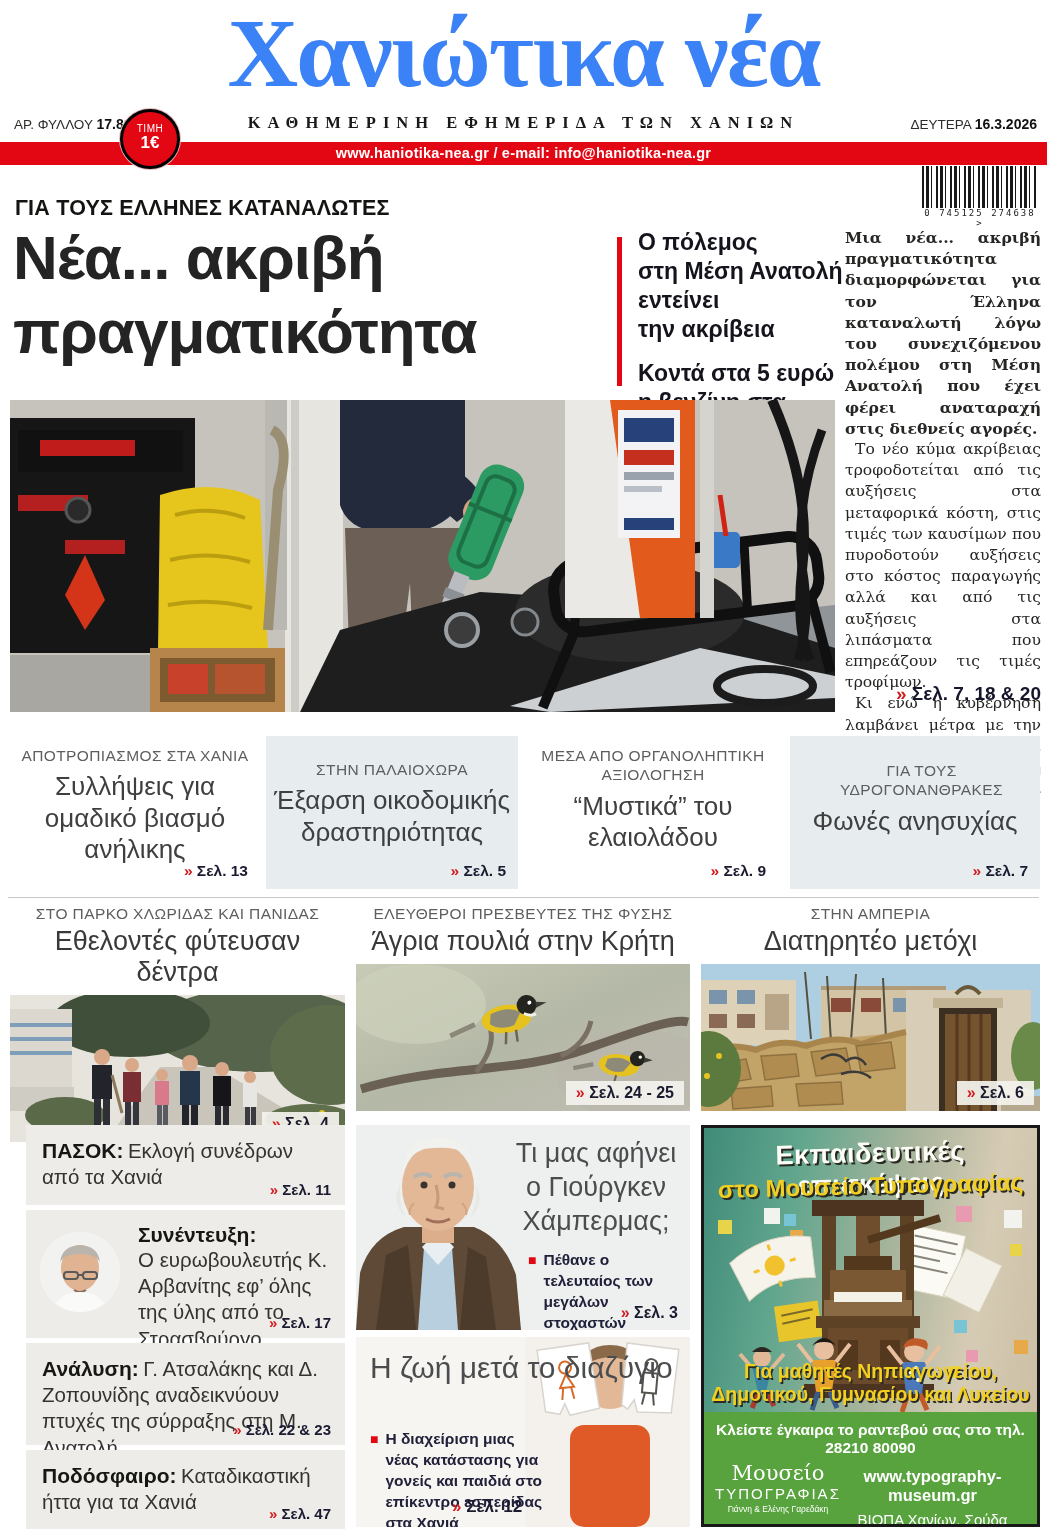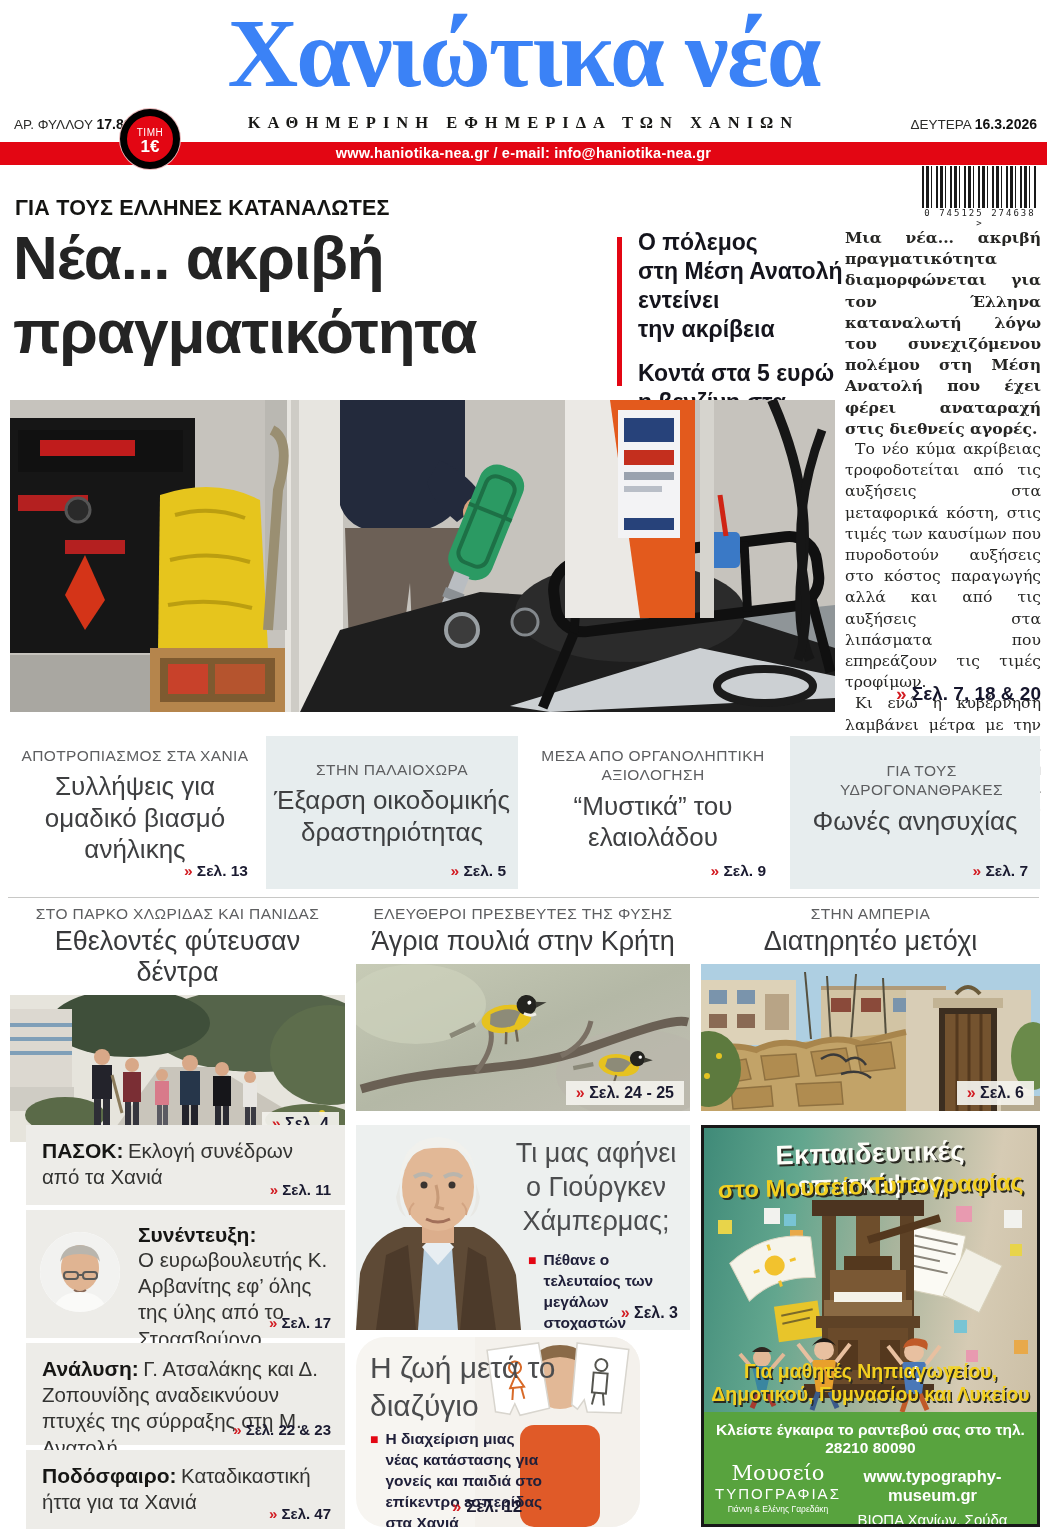--- a/index.html
+++ b/index.html
@@ -23,21 +23,21 @@
   .info-left b{font-size:14px;color:#111;}
   .info-center{top:113px;left:0;width:100%;text-align:center;
     font-family:"Liberation Serif",serif;font-weight:bold;font-size:16.5px;
     letter-spacing:7px;color:#191917;}
   .info-right{top:116px;right:10px;font-size:13.5px;color:#2c2c2a;}
   .info-right b{font-size:14px;color:#111;}
   .redbar{top:142px;left:0;width:100%;height:23px;background:var(--accent);}
   .redbar-text{top:145px;left:0;width:100%;text-align:center;color:#fff;
     font-weight:bold;font-size:14.5px;letter-spacing:.2px;}
   .price-circle{top:109px;left:120px;width:60px;height:60px;border-radius:50%;
-    background:var(--accent);border:7px solid #000000;color:#fff;text-align:center;
+    background:var(--accent);border:3px solid #000000;color:#fff;text-align:center;
     box-shadow:0 0 0 1px #e9b8ba;z-index:3;}
   .price-circle .pl{font-size:10px;margin-top:11px;letter-spacing:.5px;}
   .price-circle .pv{font-size:17px;font-weight:bold;line-height:1.1;}
   .barcode-box{top:166px;left:918px;width:124px;height:60px;background:#fff;}
   .barcode-stripes{height:42px;margin:0 4px;
     background:repeating-linear-gradient(90deg,#191919 0 2px,#fff 2px 4px,#191919 4px 7px,#fff 7px 9px,#191919 9px 10px,#fff 10px 14px);}
   .barcode-digits{font-family:"DejaVu Sans Mono",monospace;font-size:9px;color:#222;text-align:center;letter-spacing:2px;}
 
   
   .lead-kicker{top:196px;left:15px;font-weight:bold;font-size:21.5px;color:#141412;letter-spacing:.2px;}
@@ -89,21 +89,21 @@
 
   .hab-card{top:1125px;left:356px;width:334px;height:205px;background:#edf0ef;overflow:hidden;}
   .hab-text{position:absolute;left:152px;top:12px;width:176px;text-align:center;
     font-size:27px;color:#4b4c4e;line-height:1.25;}
   .bullet-row{display:flex;gap:7px;text-align:left;}
   .bsq{color:#e30613;font-size:14px;line-height:1.5;}
   .btx{font-weight:bold;font-size:15.5px;color:#20203a;line-height:1.35;}
   .hab-bullet{position:absolute;left:172px;top:125px;width:158px;}
   .hab-pg{position:absolute;right:12px;bottom:8px;font-weight:bold;font-size:16px;color:#1a1a30;}
 
-  .div-card{top:1337px;left:356px;width:284px;height:190px;background:#f7f5f1;overflow:hidden;border-radius:29px;}
+  .div-card{top:1337px;left:356px;width:334px;height:190px;background:#f7f5f1;overflow:hidden;}
   .div-title{position:absolute;left:14px;top:12px;font-size:30px;color:#4b4c4e;line-height:1.25;}
   .div-bullet{position:absolute;left:14px;top:92px;width:175px;}
   .div-pg{position:absolute;left:96px;bottom:10px;font-weight:bold;font-size:17px;color:#1a1a30;}
 
   
   .ad{top:1125px;left:701px;width:339px;height:402px;border:3px solid #181818;overflow:hidden;
     background:linear-gradient(100deg,#3f8a78 0%,#62a68e 25%,#a8b49c 52%,#d6cbb4 75%,#c9bca2 100%);}
   .ad-line1{position:absolute;top:10px;left:0;width:100%;text-align:center;color:#fdfdf8;
     font-weight:bold;font-size:27px;transform:rotate(-1.5deg);
     text-shadow:2px 2px 0 #2a2a22;letter-spacing:.5px;}

